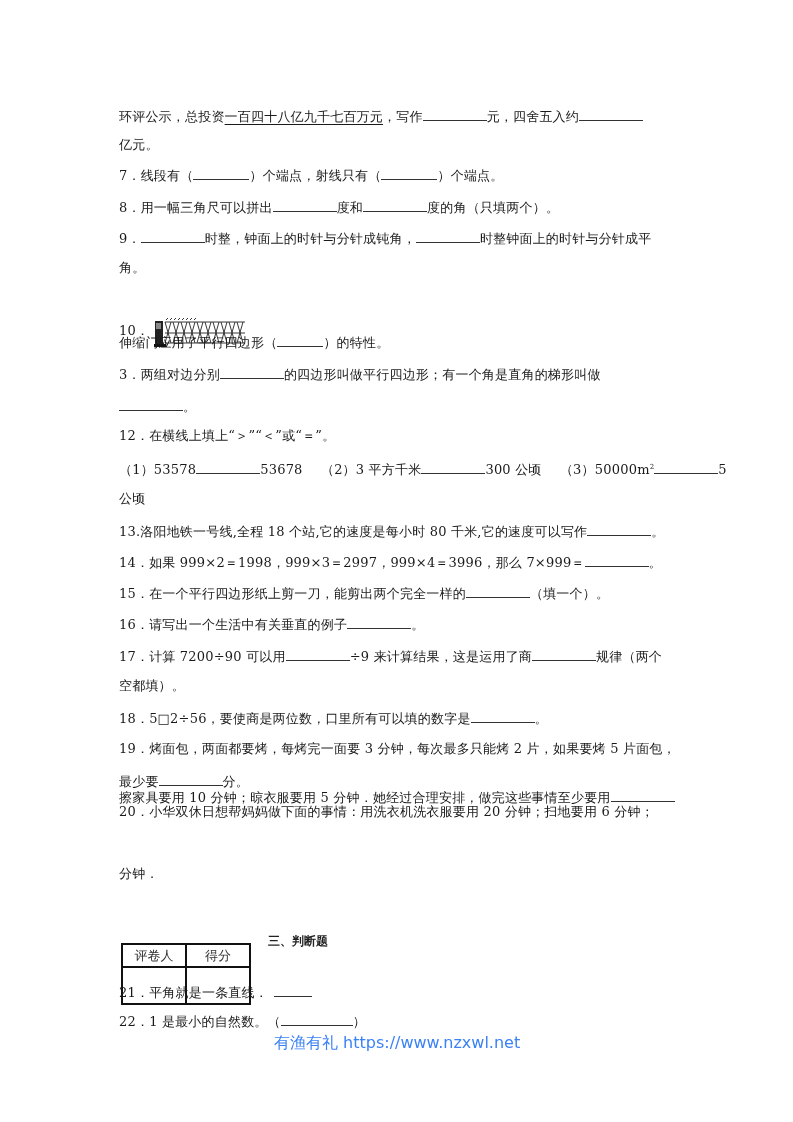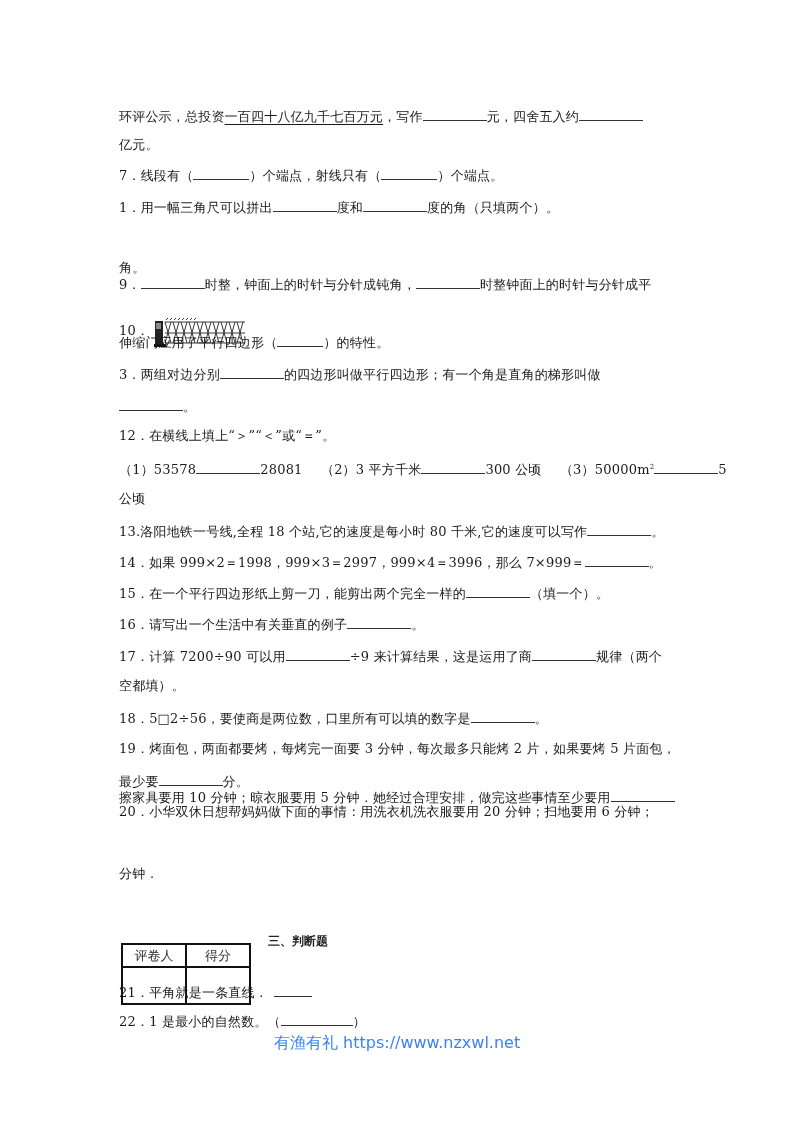--- a/index.html
+++ b/index.html
@@ -36,24 +36,24 @@
   </div>
   <div class="line" style="top:137px;">
     <span>亿元。</span>
   </div>
 
   <div class="line" style="top:166px;">
     <span>7．线段有（</span><span class="blank b8"></span><span>）个端点，射线只有（</span><span class="blank b8"></span><span>）个端点。</span>
   </div>
 
   <div class="line" style="top:198px;">
-    <span>1．用一幅三角尺可以拼出</span><span class="blank b9"></span><span>度和</span><span class="blank b9"></span><span>度的角（只填两个）。</span>
+    <span>8．用一幅三角尺可以拼出</span><span class="blank b9"></span><span>度和</span><span class="blank b9"></span><span>度的角（只填两个）。</span>
   </div>
 
-  <div class="line" style="top:229px;margin-top:46px;">
+  <div class="line" style="top:229px;">
     <span>9．</span><span class="blank b9"></span><span>时整，钟面上的时针与分针成钝角，</span><span class="blank b9"></span><span>时整钟面上的时针与分针成平</span>
   </div>
   <div class="line" style="top:260px;">
     <span>角。</span>
   </div>
 
   <div class="line" style="top:288px; line-height:30px;margin-top:28px;">
     <span>10．</span><span class="fig">
       <svg width="94" height="30" viewBox="0 0 94 30">
         <rect x="2" y="4" width="8" height="24" fill="#222"></rect>
@@ -75,21 +75,21 @@
     <span>3．两组对边分别</span><span class="blank b9"></span><span>的四边形叫做平行四边形；有一个角是直角的梯形叫做</span>
   </div>
   <div class="line" style="top:397px;">
     <span class="blank b9"></span><span>。</span>
   </div>
 
   <div class="line" style="top:428px;">
     <span>12．在横线上填上“＞”“＜”或“＝”。</span>
   </div>
   <div class="line" style="top:459px;">
-    <span>（1）53578</span><span class="blank b9"></span><span>28081</span>
+    <span>（1）53578</span><span class="blank b9"></span><span>53678</span>
     <span style="display:inline-block;width:14px;"></span><span>（2）3 平方千米</span><span class="blank b9"></span><span>300 公顷</span>
     <span style="display:inline-block;width:14px;"></span><span>（3）50000m</span><sup>2</sup><span class="blank b9"></span><span>5</span>
   </div>
   <div class="line" style="top:491px;">
     <span>公顷</span>
   </div>
 
   <div class="line" style="top:522px;">
     <span>13.洛阳地铁一号线,全程 18 个站,它的速度是每小时 80 千米,它的速度可以写作</span><span class="blank b9"></span><span>。</span>
   </div>

